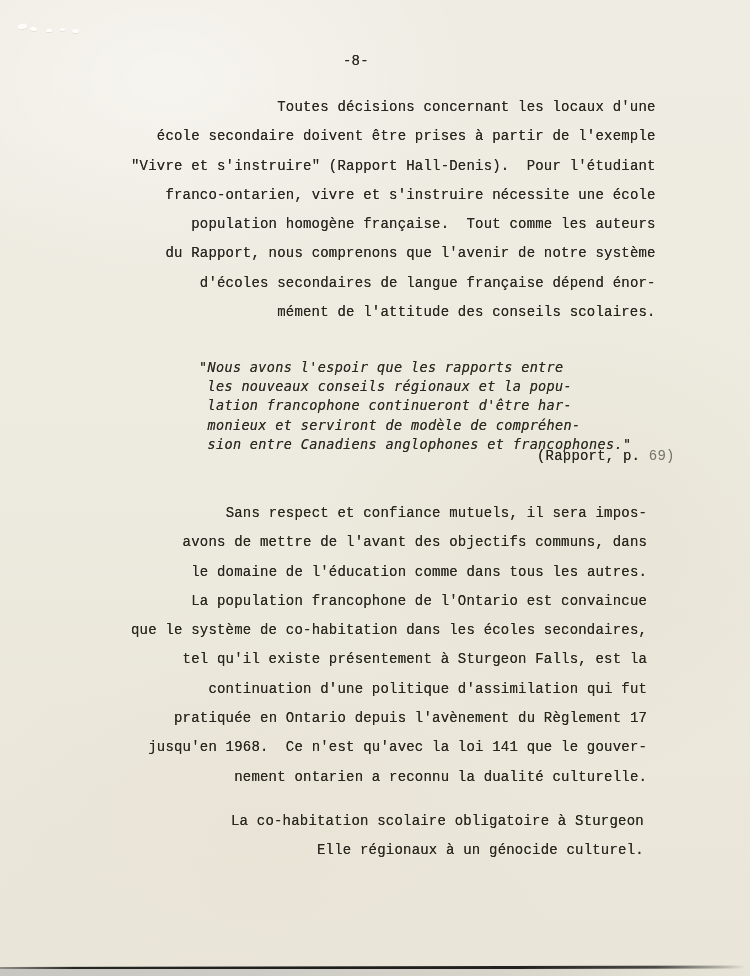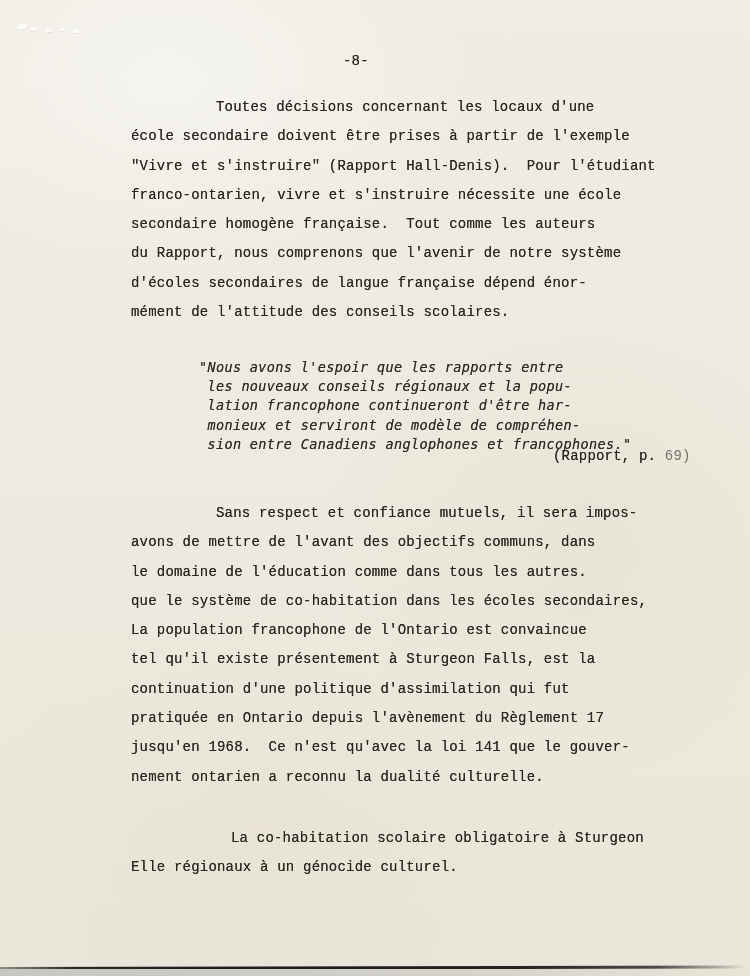--- a/index.html
+++ b/index.html
@@ -30,41 +30,41 @@
     letter-spacing: 0.2px;
     white-space: pre;
   }
   .para {
     position: absolute;
     left: 131px;
     font-size: 14px;
     line-height: 29.3px;
     letter-spacing: 0.2px;
   }
-  .para .line { white-space: pre; }
+  .para .line { white-space: pre; text-align: right; }
   .para .line.indent-1 { padding-left: 85px; }
   .para .line.indent-2 { padding-left: 100px; }
   .p1 { top: 93px; }
   .p2 { top: 499px; }
-  .p3 { top: 824px; }
+  .p3 { top: 807px; }
   .quote {
     position: absolute;
     top: 358px; left: 199px;
     font-family: "DejaVu Sans Mono", monospace;
     font-style: italic;
     font-size: 13.5px;
     line-height: 19.2px;
     letter-spacing: 0.35px;
     color: #2b2922;
     text-shadow: 0 0 0.4px rgba(43,41,34,0.7);
   }
   .quote .line { white-space: pre; }
   .citation {
     position: absolute;
-    top: 446px; left: 553px;
+    top: 446px; left: 537px;
     font-size: 14px; line-height: 20px;
     letter-spacing: 0.2px;
     white-space: pre;
   }
   .citation .faded { color: #76736a; text-shadow: none; }
   
   .corner-marks { position: absolute; top: 20px; left: 16px; width: 70px; height: 16px; }
   .corner-marks i {
     position: absolute; display: block; border-radius: 2px;
     background: rgba(255,255,255,0.85);
@@ -102,42 +102,42 @@
       <i></i>
   </div>
 
   <div class="page-number ink">-8-</div>
 
   <div class="para p1 ink">
     <div class="line indent-1">Toutes décisions concernant les locaux d'une</div>
     <div class="line">école secondaire doivent être prises à partir de l'exemple</div>
     <div class="line">"Vivre et s'instruire" (Rapport Hall-Denis).  Pour l'étudiant</div>
     <div class="line">franco-ontarien, vivre et s'instruire nécessite une école</div>
-    <div class="line">secondaire homogène française.  Tout comme les auteurs</div>
+    <div class="line">population homogène française.  Tout comme les auteurs</div>
     <div class="line">du Rapport, nous comprenons que l'avenir de notre système</div>
     <div class="line">d'écoles secondaires de langue française dépend énor-</div>
     <div class="line">mément de l'attitude des conseils scolaires.</div>
   </div>
 
   <div class="quote">
     <div class="line">"Nous avons l'espoir que les rapports entre</div>
     <div class="line"> les nouveaux conseils régionaux et la popu-</div>
     <div class="line"> lation francophone continueront d'être har-</div>
     <div class="line"> monieux et serviront de modèle de compréhen-</div>
     <div class="line"> sion entre Canadiens anglophones et francophones."</div>
   </div>
 
   <div class="citation ink"><span>(Rapport, p. </span><span class="faded">69)</span></div>
 
   <div class="para p2 ink">
     <div class="line indent-1">Sans respect et confiance mutuels, il sera impos-</div>
     <div class="line">avons de mettre de l'avant des objectifs communs, dans</div>
     <div class="line">le domaine de l'éducation comme dans tous les autres.</div>
+    <div class="line">La population francophone de l'Ontario est convaincue</div>
     <div class="line">que le système de co-habitation dans les écoles secondaires,</div>
-    <div class="line">La population francophone de l'Ontario est convaincue</div>
     <div class="line">tel qu'il existe présentement à Sturgeon Falls, est la</div>
     <div class="line">continuation d'une politique d'assimilation qui fut</div>
     <div class="line">pratiquée en Ontario depuis l'avènement du Règlement 17</div>
     <div class="line">jusqu'en 1968.  Ce n'est qu'avec la loi 141 que le gouver-</div>
     <div class="line">nement ontarien a reconnu la dualité culturelle.</div>
   </div>
 
   <div class="para p3 ink">
     <div class="line indent-2">La co-habitation scolaire obligatoire à Sturgeon</div>
     <div class="line">Elle régionaux à un génocide culturel.</div>

